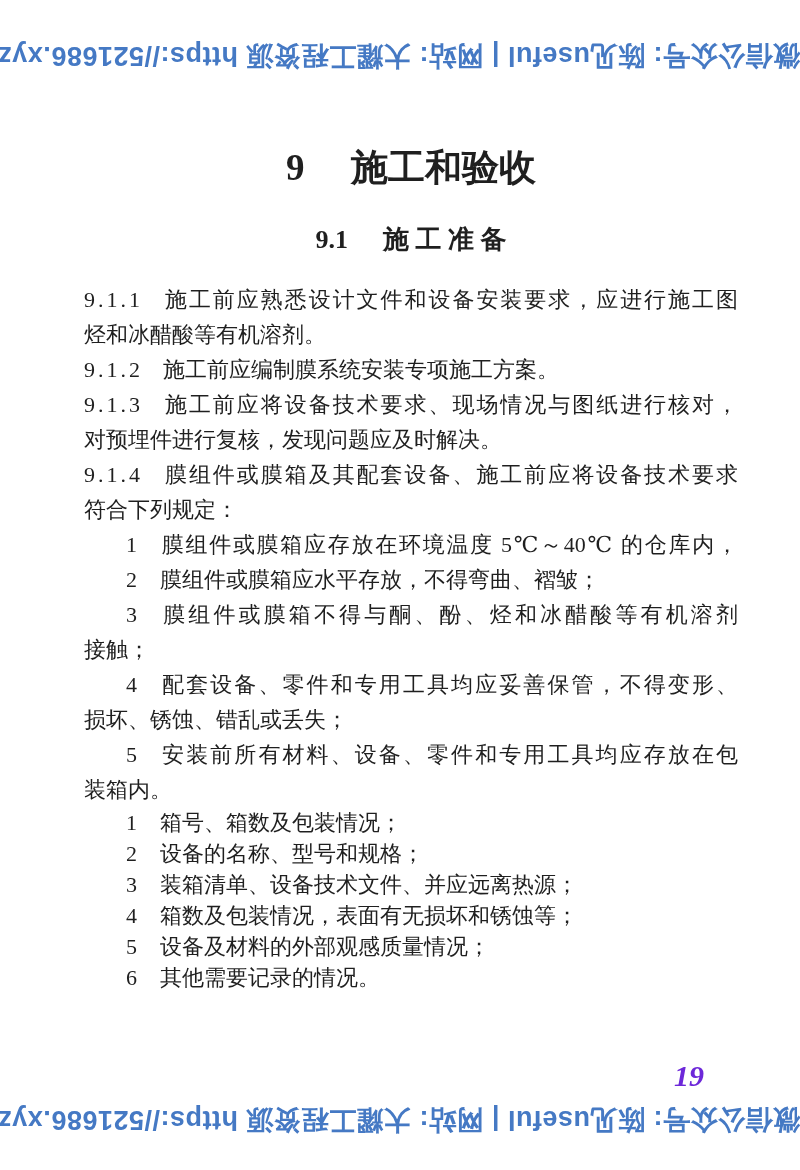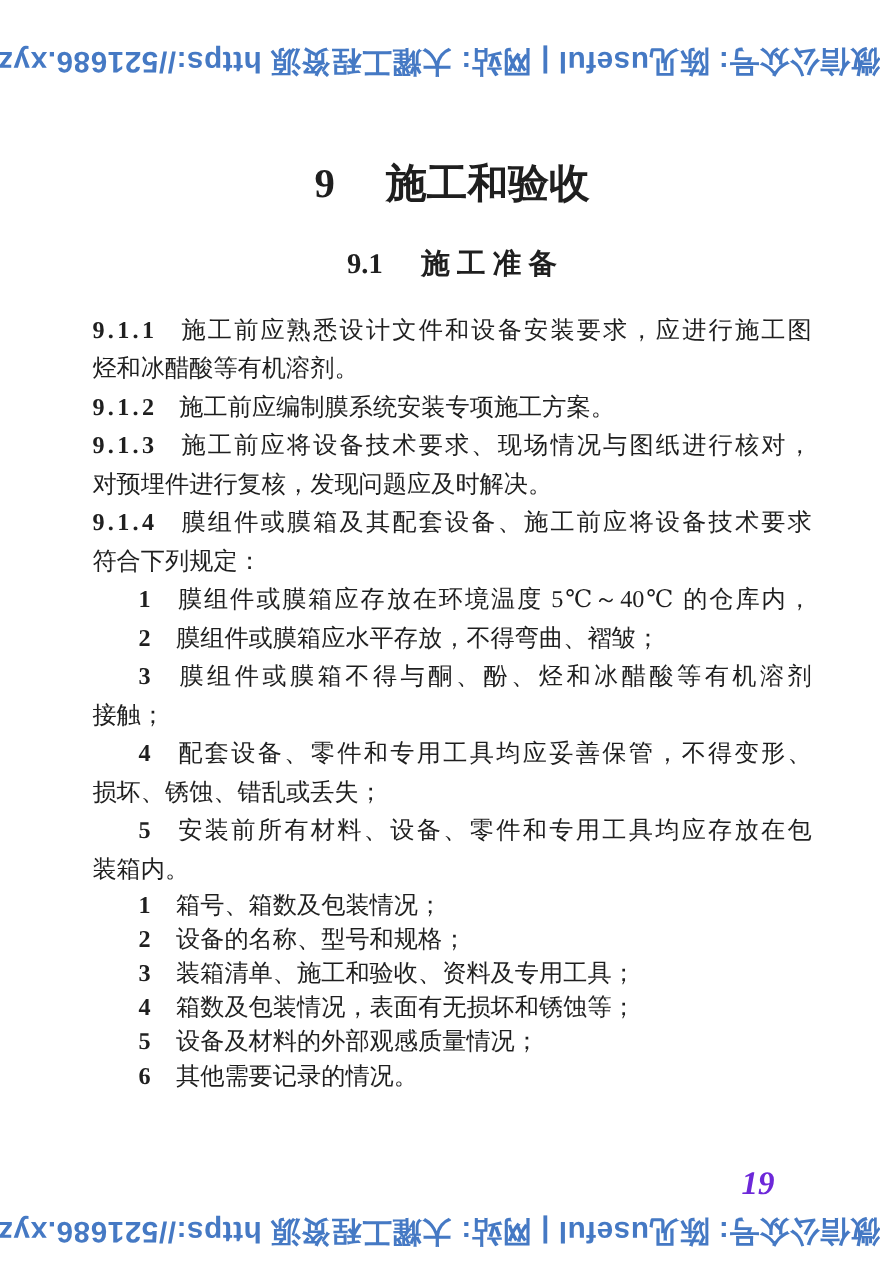--- a/index.html
+++ b/index.html
@@ -61,21 +61,21 @@
     line-height: 35px;
     white-space: nowrap;
   }
   .line.just {
     white-space: normal;
     text-align: justify;
     text-align-last: justify;
   }
   .line.tight { height: 31px; line-height: 31px; }
   .line.ind { padding-left: 42px; }
-  .num { font-weight: bold; letter-spacing: 3px; }
+  .num { font-weight: normal; letter-spacing: 3px; }
   .gap { display: inline-block; width: 20px; }
 </style>
 </head>
 <body>
 
 <div class="page">
 
   <div class="watermark top">微信公众号: 陈见useful | 网站: 大耀工程资源 https://521686.xyz/</div>
 
   <div class="content">
@@ -103,21 +103,21 @@
         <div class="line just ind"><span class="num">1</span><span class="gap"></span><span>膜组件或膜箱应存放在环境温度 5℃～40℃ 的仓库内，</span></div>
         <div class="line ind"><span class="num">2</span><span class="gap"></span><span>膜组件或膜箱应水平存放，不得弯曲、褶皱；</span></div>
         <div class="line just ind"><span class="num">3</span><span class="gap"></span><span>膜组件或膜箱不得与酮、酚、烃和冰醋酸等有机溶剂</span></div>
         <div class="line"><span>接触；</span></div>
         <div class="line just ind"><span class="num">4</span><span class="gap"></span><span>配套设备、零件和专用工具均应妥善保管，不得变形、</span></div>
         <div class="line"><span>损坏、锈蚀、错乱或丢失；</span></div>
         <div class="line just ind"><span class="num">5</span><span class="gap"></span><span>安装前所有材料、设备、零件和专用工具均应存放在包</span></div>
         <div class="line"><span>装箱内。</span></div>
         <div class="line tight ind"><span class="num">1</span><span class="gap"></span><span>箱号、箱数及包装情况；</span></div>
         <div class="line tight ind"><span class="num">2</span><span class="gap"></span><span>设备的名称、型号和规格；</span></div>
-        <div class="line tight ind"><span class="num">3</span><span class="gap"></span><span>装箱清单、施工和验收、资料及专用工具；</span></div>
+        <div class="line tight ind"><span class="num">3</span><span class="gap"></span><span>装箱清单、设备技术文件、并应远离热源；</span></div>
         <div class="line tight ind"><span class="num">4</span><span class="gap"></span><span>箱数及包装情况，表面有无损坏和锈蚀等；</span></div>
         <div class="line tight ind"><span class="num">5</span><span class="gap"></span><span>设备及材料的外部观感质量情况；</span></div>
         <div class="line tight ind"><span class="num">6</span><span class="gap"></span><span>其他需要记录的情况。</span></div>
       </div>
 
   </div>
 
   <div class="watermark bottom">微信公众号: 陈见useful | 网站: 大耀工程资源 https://521686.xyz/</div>
 
   <div class="pagenum">19</div>

